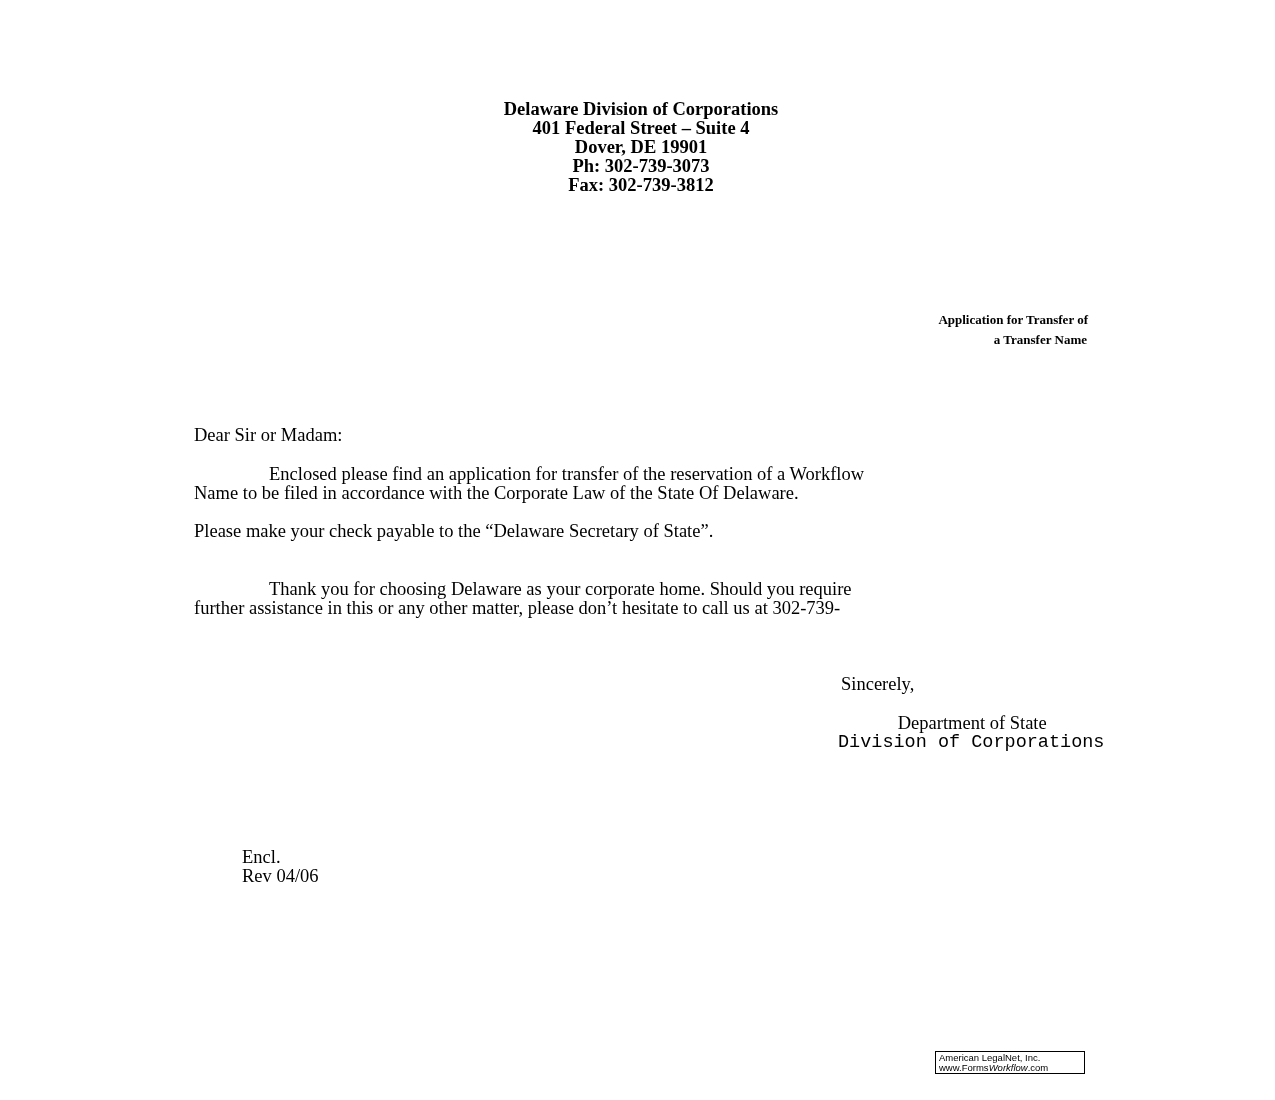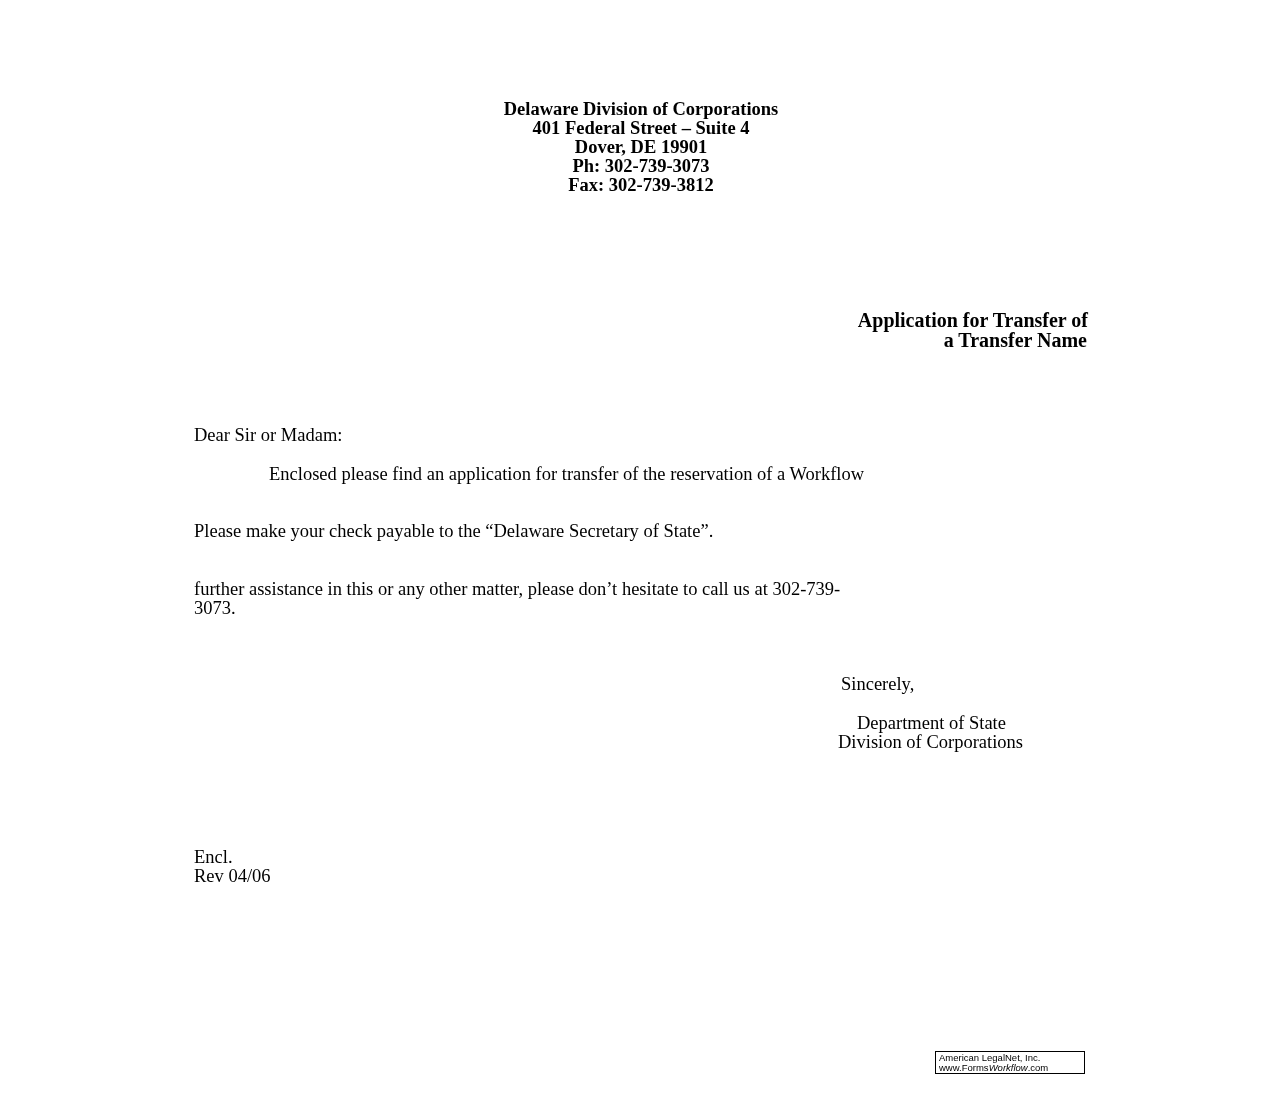--- a/index.html
+++ b/index.html
@@ -2,21 +2,21 @@
 <html><head>
   <meta charset="utf-8">
   <style>
     html, body { margin: 0; padding: 0; background: #ffffff; }
     body { width: 1275px; height: 1100px; position: relative; overflow: hidden;
            font-family: "Liberation Serif", serif; color: #000; }
     .header { position: absolute; left: 0; width: 1282px; top: 100px; text-align: center;
               font-weight: bold; font-size: 18.5px; line-height: 19px; }
     .header div { white-space: nowrap; }
     .title { position: absolute; right: 187px; top: 310px; text-align: right;
-             font-weight: bold; font-size: 20px; line-height: 20px; }
+             font-weight: bold; font-size: 13px; line-height: 20px; }
     .title div { white-space: nowrap; }
     .para { position: absolute; left: 194px; width: 900px; font-size: 18.5px; line-height: 19px; }
     .para div { white-space: nowrap; }
     .indent { padding-left: 75px; }
     .sig { position: absolute; left: 840px; font-size: 18.5px; line-height: 19px; text-align: center; }
     .sig div { white-space: nowrap; }
     .footer-box { position: absolute; left: 935px; top: 1051px; width: 150px; height: 23px;
                   border: 1px solid #000; font-family: "Liberation Sans", sans-serif;
                   font-size: 9.5px; line-height: 10px; padding: 1px 0 0 3px; box-sizing: border-box; }
     .footer-box div { white-space: nowrap; }
@@ -37,41 +37,42 @@
   <div>Application for Transfer of</div>
   <div style="padding-right:1px;">a Transfer Name</div>
 </div>
 
 <div class="para" style="top:426px;">
   <div>Dear Sir or Madam:</div>
 </div>
 
 <div class="para" style="top:465px;">
   <div class="indent">Enclosed please find an application for transfer of the reservation of a Workflow</div>
+  <div>Name to be filed in accordance with the Corporate Law of the State Of Delaware.</div>
 </div>
 
 <div class="para" style="top:522px;">
   <div>Please make your check payable to the “Delaware Secretary of State”.</div>
 </div>
 
 <div class="para" style="top:580px;">
+  <div class="indent">Thank you for choosing Delaware as your corporate home.  Should you require</div>
   <div>further assistance in this or any other matter, please don’t hesitate to call us at 302-739-</div>
-  <div>3073.</div>
 </div>
 
 <div class="sig" style="top:675px; left:841px;">
   <div>Sincerely,</div>
 </div>
 
 <div class="sig" style="top:714px;">
   <div>Department of State</div>
-  <div style="margin-left:-2px;">Division of Corporations</div>
+  <div style="margin-left:-2px;font-family:Liberation Mono, monospace;">Division of Corporations</div>
 </div>
 
-<div class="para" style="top:848px;">
+<div class="para" style="top:848px;margin-left:48px;">
   <div>Encl.</div>
   <div>Rev 04/06</div>
 </div>
 
 <div class="footer-box">
   <div>American LegalNet, Inc.</div>
   <div><span>www.Forms</span><i>Workflow</i><span>.com</span></div>
 </div>
 
 </body></html>

